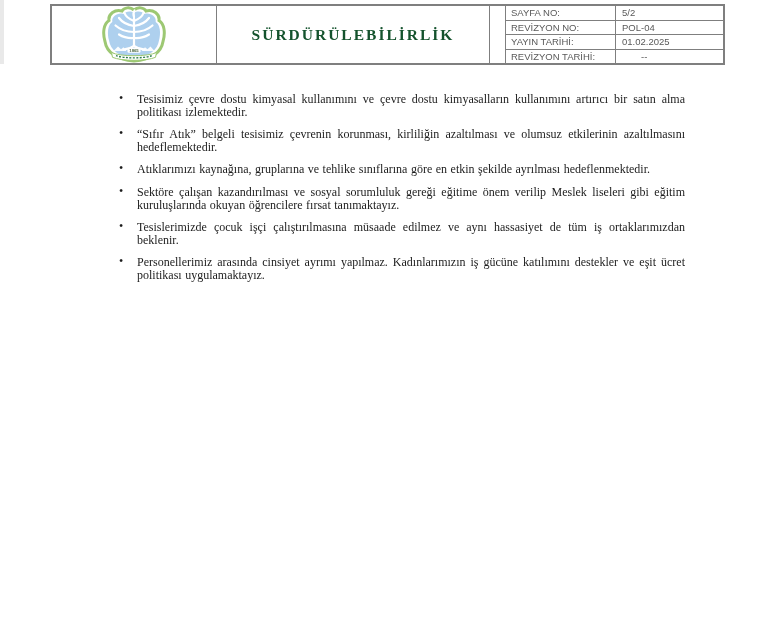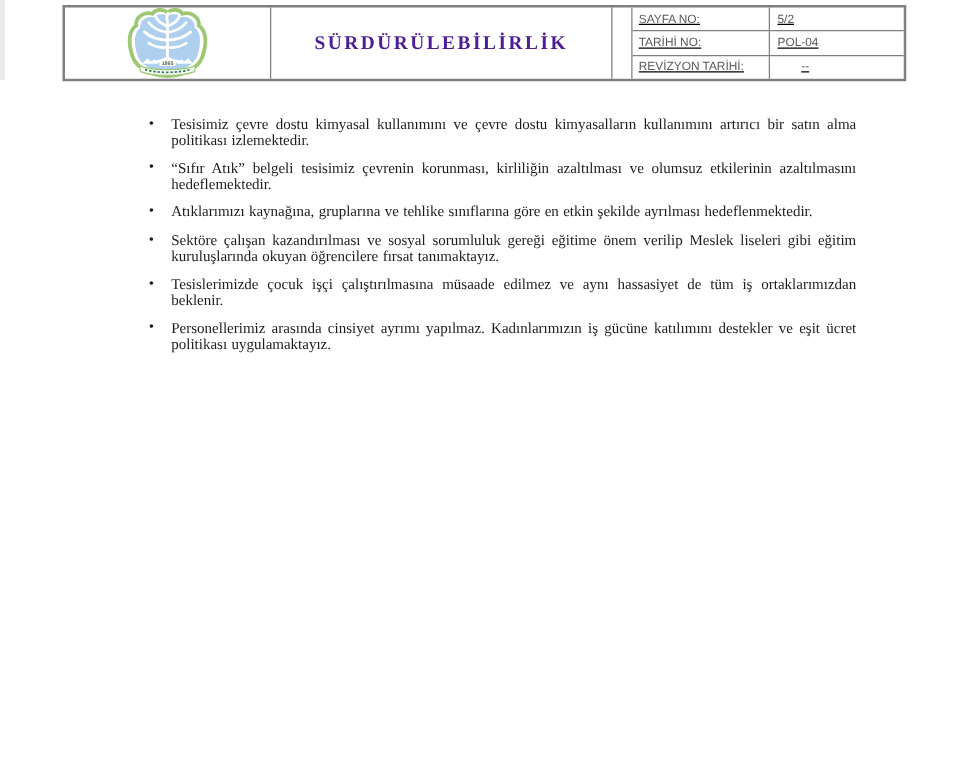--- a/index.html
+++ b/index.html
@@ -29,33 +29,33 @@
     border-right: 1px solid #7f7f7f;
     display: flex; align-items: center; justify-content: center;
     box-sizing: border-box;
   }
   .title-cell {
     width: 273px; flex: none;
     border-right: 1px solid #7f7f7f;
     display: flex; flex-direction: column;
     align-items: center; justify-content: center;
     box-sizing: border-box;
-    color: #4c1d95;
+    color: #14532d;
     font-weight: bold;
     font-size: 15.5px;
     letter-spacing: 2px;
     line-height: 19px;
     text-align: center;
   }
   .spacer-cell {
     width: 16px; flex: none;
     border-right: 1px solid #7f7f7f;
     box-sizing: border-box;
   }
-  .meta-cell { flex: 1; display: flex; flex-direction: column; text-decoration: underline; }
+  .meta-cell { flex: 1; display: flex; flex-direction: column; }
   .meta-row {
     flex: 1; display: flex;
     border-bottom: 1px solid #7f7f7f;
     box-sizing: border-box;
     font-family: "Liberation Sans", sans-serif;
     font-size: 9.5px;
     color: #595959;
     align-items: stretch;
   }
   .meta-row:last-child { border-bottom: none; gap: 19px; }
@@ -154,22 +154,26 @@
   </div>
 
   <div class="spacer-cell"></div>
 
   <div class="meta-cell">
     <div class="meta-row">
       <div class="meta-label">SAYFA NO:</div>
       <div class="meta-value">5/2</div>
     </div>
     <div class="meta-row">
-      <div class="meta-label">TARİHİ NO:</div>
+      <div class="meta-label">REVİZYON NO:</div>
       <div class="meta-value">POL-04</div>
+    </div>
+    <div class="meta-row">
+      <div class="meta-label">YAYIN TARİHİ:</div>
+      <div class="meta-value">01.02.2025</div>
     </div>
     <div class="meta-row">
       <div class="meta-label">REVİZYON TARİHİ:</div>
       <div class="meta-value">--</div>
     </div>
   </div>
 
 </div>
 
 <div class="content">

